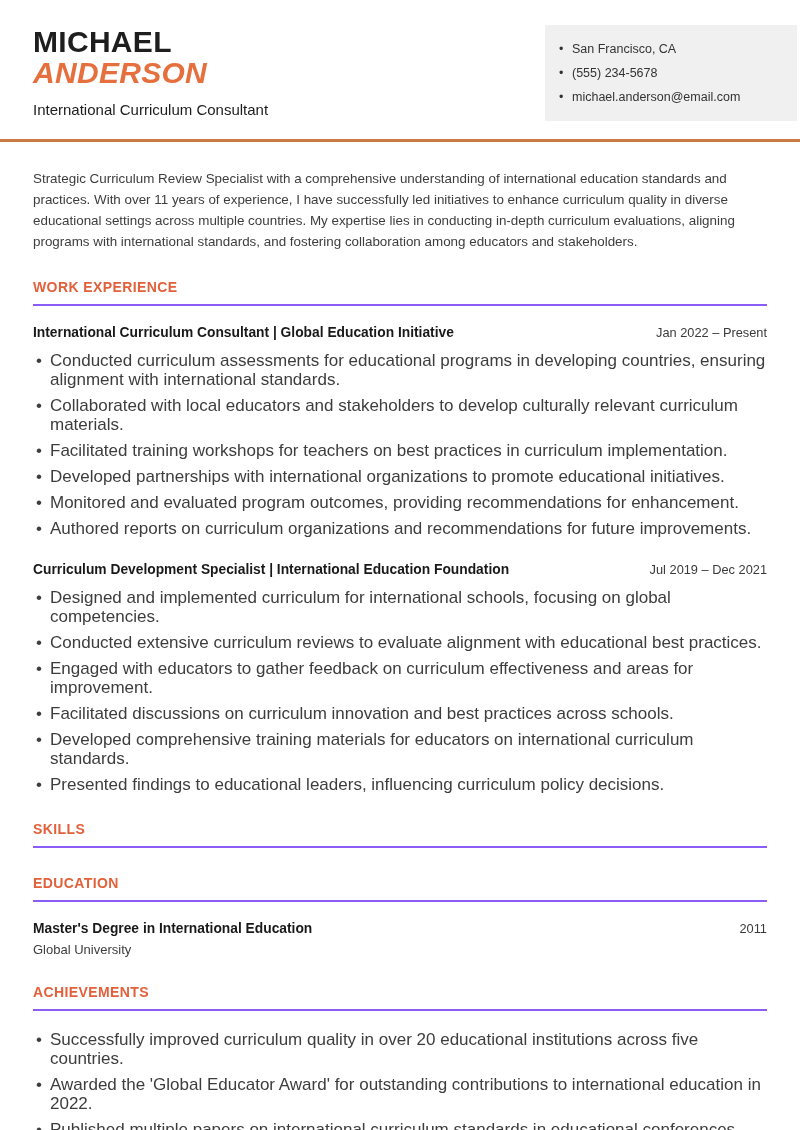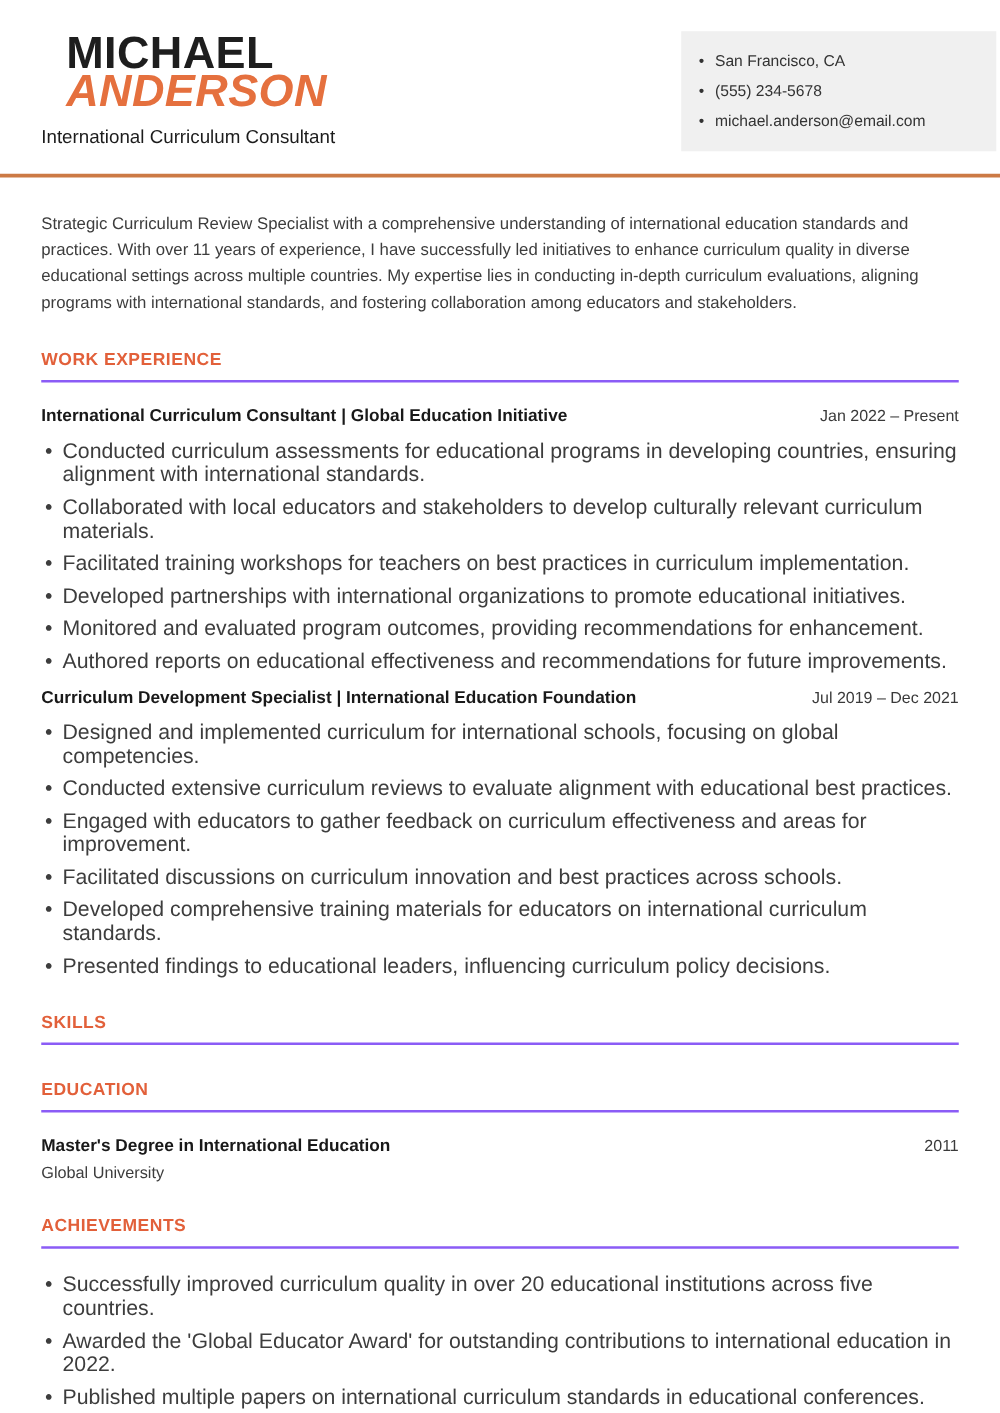--- a/index.html
+++ b/index.html
@@ -10,21 +10,21 @@
     width: 800px;
     height: 1130px;
     margin: 0 auto;
     background: #ffffff;
     overflow: hidden;
     color: #3d3d3d;
   }
 
   
   .header { position: relative; padding: 26px 33px 0 33px; }
-  .name { font-weight: 700; font-size: 36px; line-height: 31px; letter-spacing: 0.3px; margin-left: 20px; }
+  .name { font-weight: 700; font-size: 30px; line-height: 31px; letter-spacing: 0.3px; }
   .name .first { display: block; color: #1e1e1e; }
   .name .last  { display: block; color: #e5703e; font-style: italic; }
   .header-job-title { margin-top: 13px; font-size: 15px; color: #1c1c1c; }
 
   .contact-card {
     position: absolute;
     top: 25px;
     right: 3px;
     width: 252px;
     background: #f0f0f0;
@@ -62,21 +62,21 @@
   h2.sec-heading {
     font-size: 14px;
     font-weight: 700;
     letter-spacing: 0.4px;
     color: #e2603a;
     padding-bottom: 9px;
     border-bottom: 2px solid #8b5cf6;
     margin-bottom: 19px;
   }
 
-  .job { margin-bottom: 12px; }
+  .job { margin-bottom: 24px; }
   .job:last-child { margin-bottom: 0; }
   .job-head { display: flex; justify-content: space-between; align-items: baseline; margin-bottom: 11px; }
   .job-head h3 { font-size: 13.8px; font-weight: 700; color: #191919; }
   .job-dates { font-size: 12.8px; color: #3a3a3a; white-space: nowrap; }
 
   ul.bullets { list-style: none; }
   ul.bullets li {
     position: relative;
     padding-left: 17px;
     margin-bottom: 7px;
@@ -141,21 +141,21 @@
         <div class="job-head">
           <h3>International Curriculum Consultant | Global Education Initiative</h3>
           <span class="job-dates">Jan 2022 – Present</span>
         </div>
         <ul class="bullets">
             <li>Conducted curriculum assessments for educational programs in developing countries, ensuring alignment with international standards.</li>
             <li>Collaborated with local educators and stakeholders to develop culturally relevant curriculum materials.</li>
             <li>Facilitated training workshops for teachers on best practices in curriculum implementation.</li>
             <li>Developed partnerships with international organizations to promote educational initiatives.</li>
             <li>Monitored and evaluated program outcomes, providing recommendations for enhancement.</li>
-            <li>Authored reports on educational effectiveness and recommendations for future improvements.</li>
+            <li>Authored reports on curriculum organizations and recommendations for future improvements.</li>
           </ul>
       </article>
 
       <article class="job">
         <div class="job-head">
           <h3>Curriculum Development Specialist | International Education Foundation</h3>
           <span class="job-dates">Jul 2019 – Dec 2021</span>
         </div>
         <ul class="bullets">
             <li>Designed and implemented curriculum for international schools, focusing on global competencies.</li>

